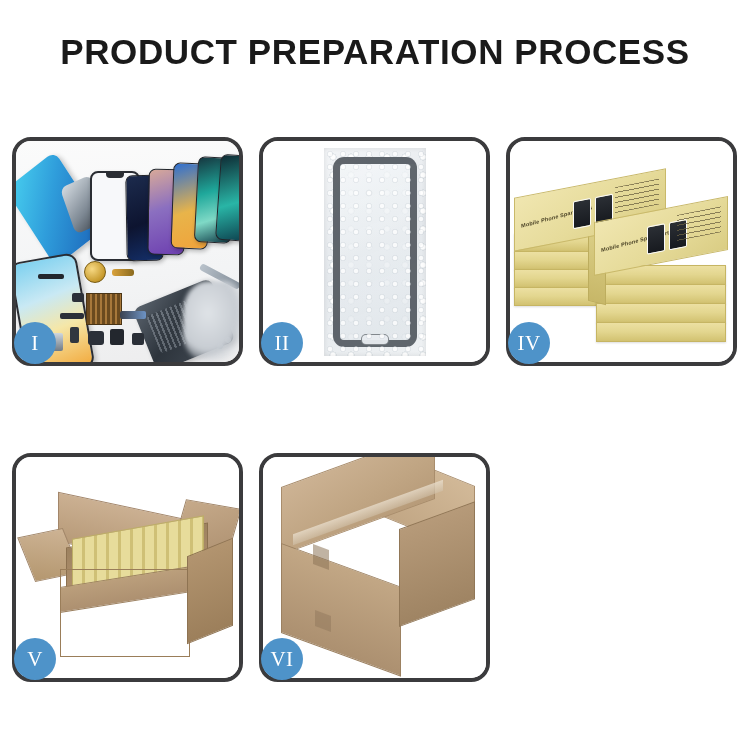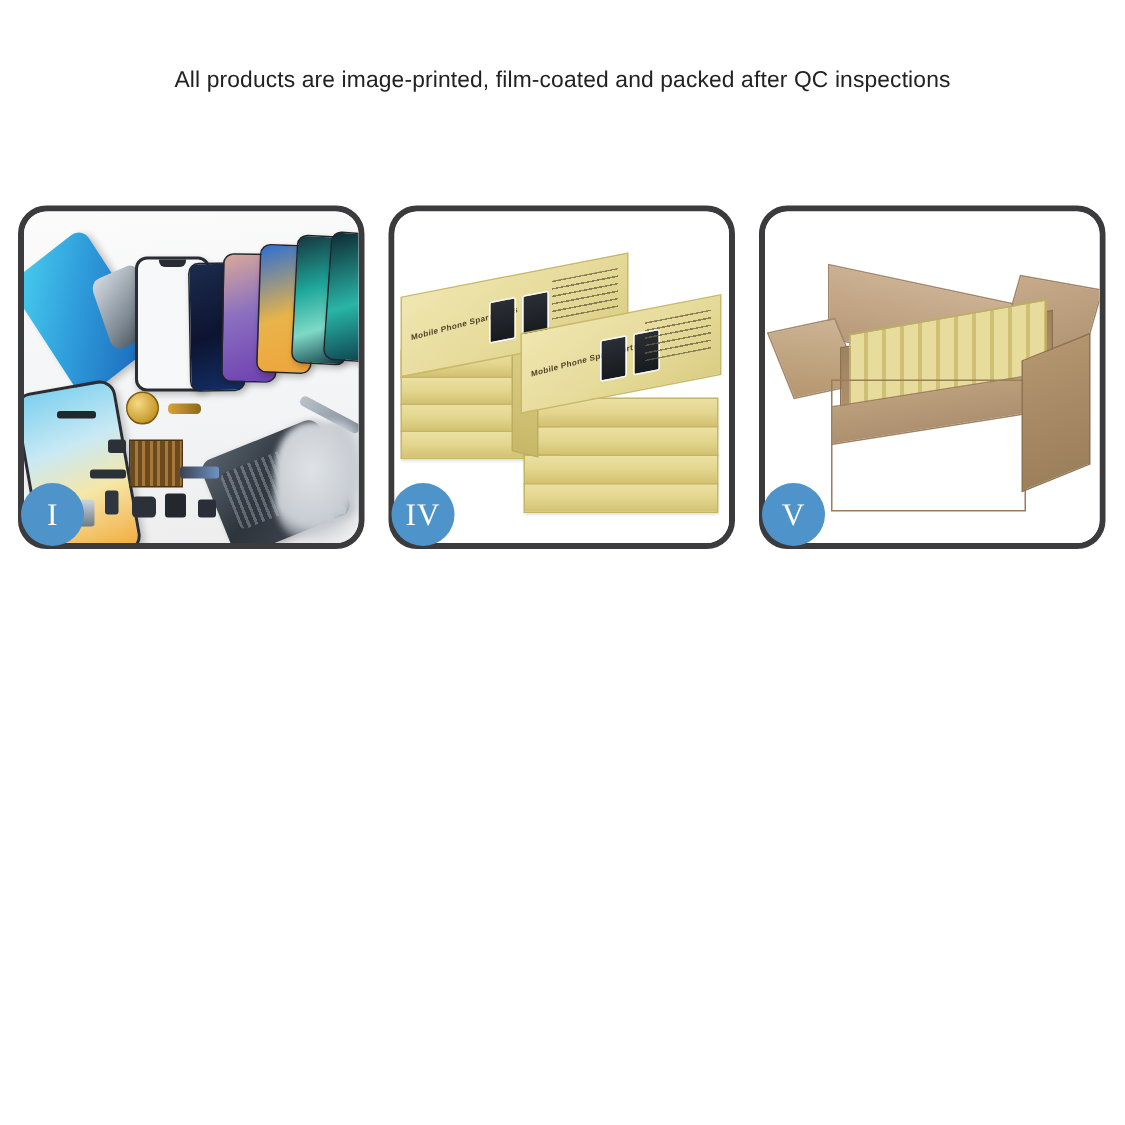--- a/index.html
+++ b/index.html
@@ -406,21 +406,21 @@
   .c6-seam2 {
     position:absolute; left:34px; top:126px; width:16px; height:16px;
     background: rgba(140,116,88,.45);
     transform: skewY(20deg);
   }
 </style>
 </head>
 <body>
 
 <div class="header">
-  <div class="subtitle">All products are image-printed, film-coated and packed after QC inspections</div>
+  <div class="title">PRODUCT PREPARATION PROCESS</div>
 </div>
 
 <div class="grid">
 
   <div class="panel">
     <div class="panel-inner p1">
       <div class="flexscreen"></div>
       <div class="glassfront"></div>
       <div class="phonefan">
         <div class="ph ph1"></div>
@@ -443,20 +443,29 @@
       <div class="prt h"></div>
       <div class="prt i"></div>
       <div class="prt j"></div>
       <div class="tool"></div>
       <div class="screws"></div>
       <div class="handblur"></div>
     </div>
     <div class="badge">I</div>
   </div>
 
+  <div class="panel">
+    <div class="panel-inner p2">
+      <div class="wrapphoto">
+        <div class="wrapscreen"></div>
+        <div class="bubbleoverlay"></div>
+      </div>
+    </div>
+    <div class="badge">II</div>
+  </div>
 
 
   <div class="panel">
     <div class="panel-inner p4">
       <div class="stack">
 
         <div class="kb" style="left:2px;  top:72px;  width:104px; height:17px;"></div>
         <div class="kb" style="left:2px;  top:90px;  width:104px; height:17px;"></div>
         <div class="kb" style="left:2px;  top:108px; width:104px; height:17px;"></div>
         <div class="kb" style="left:2px;  top:126px; width:104px; height:17px;"></div>
@@ -495,14 +504,28 @@
         <div class="c5-inner"></div>
         <div class="c5-boxes"></div>
         <div class="c5-flapfront"></div>
         <div class="c5-front"></div>
         <div class="c5-right"></div>
       </div>
     </div>
     <div class="badge">V</div>
   </div>
 
+  <div class="panel">
+    <div class="panel-inner p6">
+      <div class="carton6">
+        <div class="c6-top2"></div>
+        <div class="c6-top"></div>
+        <div class="c6-tape"></div>
+        <div class="c6-left"></div>
+        <div class="c6-right"></div>
+        <div class="c6-seam"></div>
+        <div class="c6-seam2"></div>
+      </div>
+    </div>
+    <div class="badge">VI</div>
+  </div>
 
 </div>
 
 </body></html>

